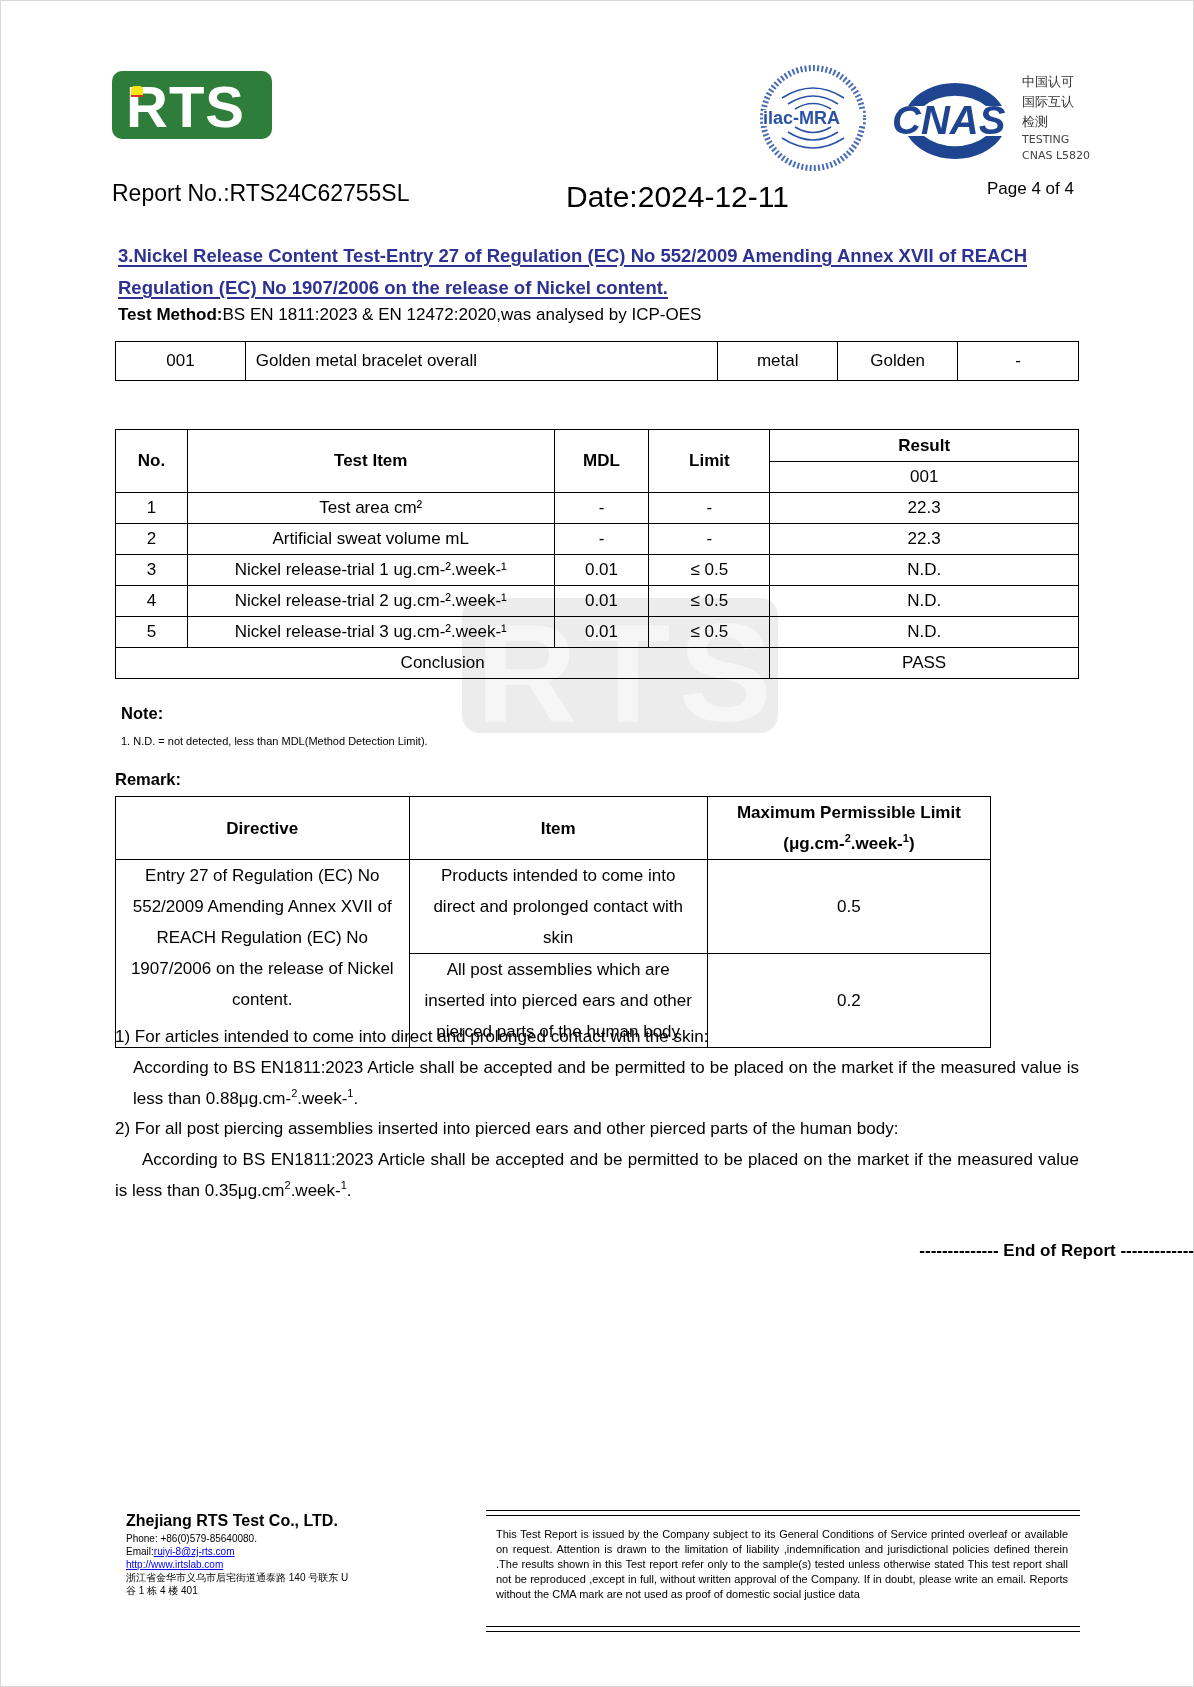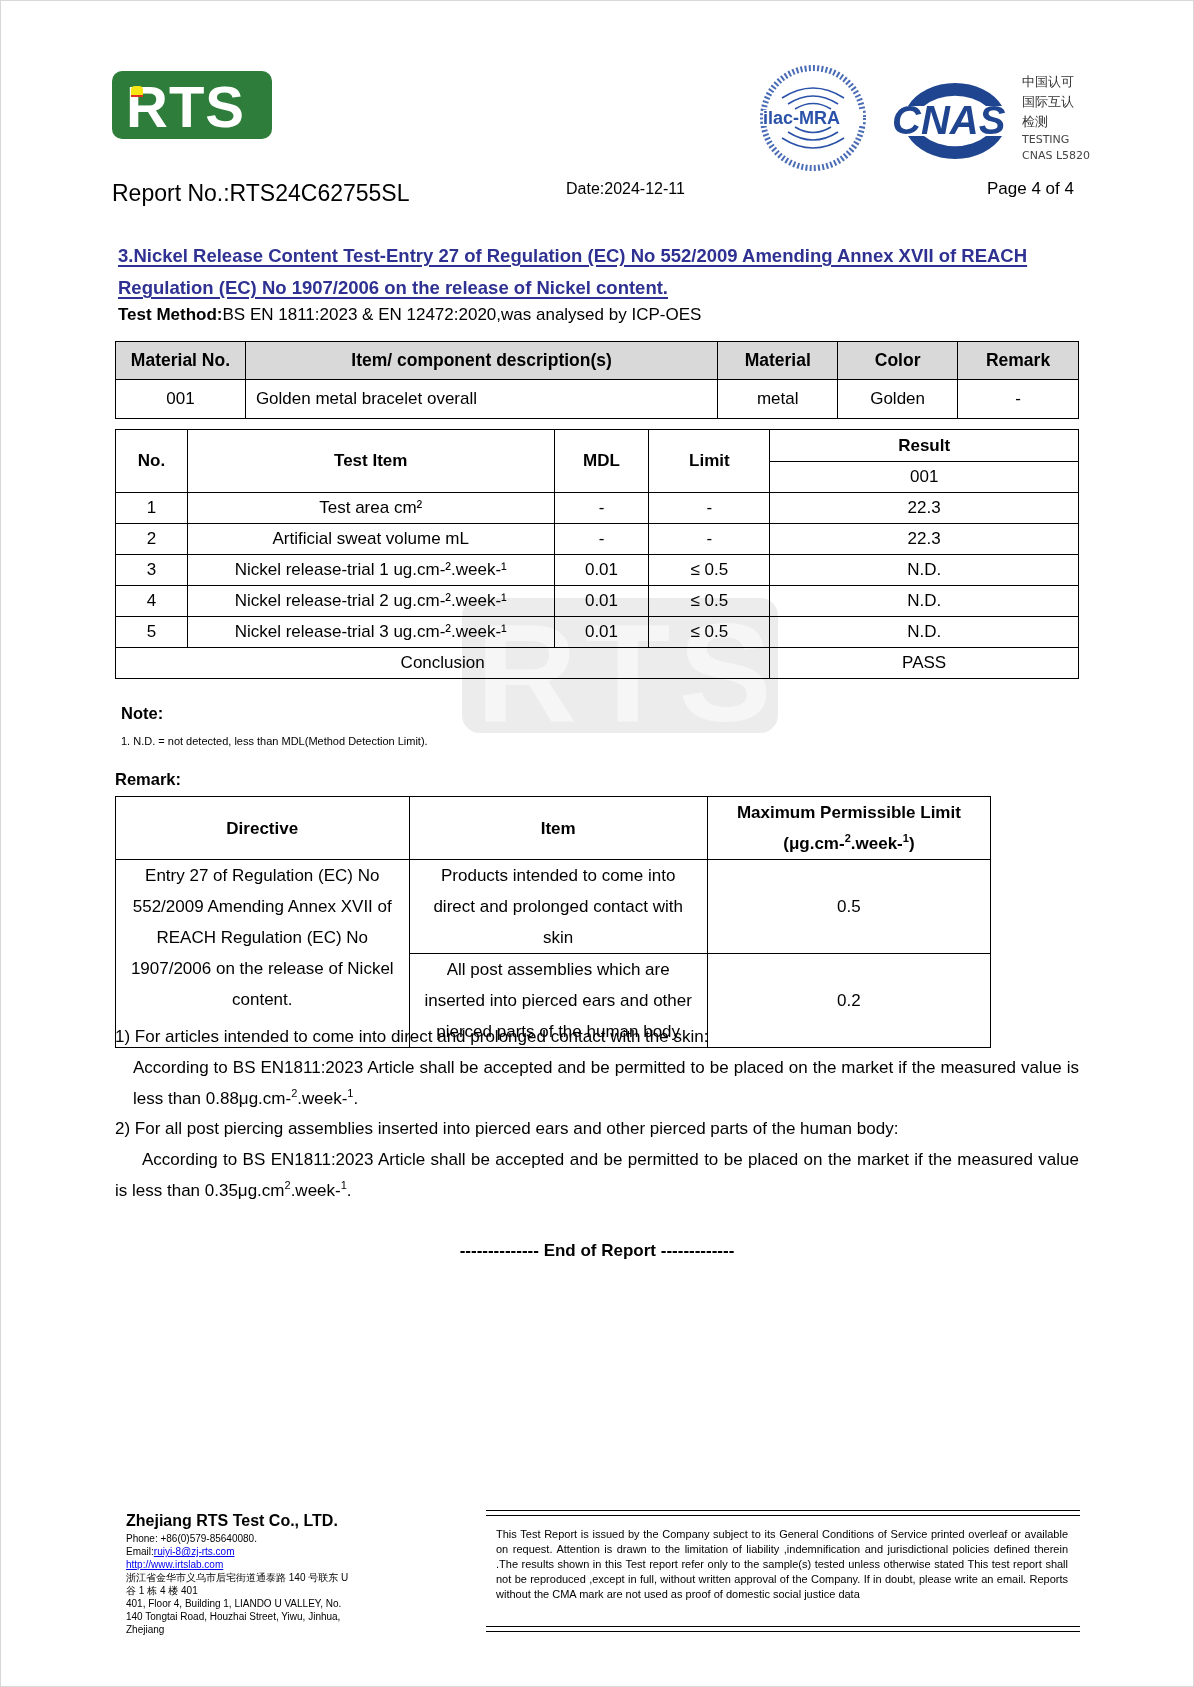--- a/index.html
+++ b/index.html
@@ -12,21 +12,21 @@
   .rts-logo { left: 112px; top: 71px; width: 160px; height: 68px; background: #2f7d3b; border-radius: 10px; }
   .rts-logo .txt { position: absolute; left: 14px; top: 2px; font-weight: bold; font-size: 58px; color: #fff; letter-spacing: 1px; font-family: "Liberation Sans", sans-serif; }
   .rts-logo .dot { position: absolute; left: 19px; top: 15px; width: 12px; height: 9px; background: #f5e614; border-bottom: 2px solid #e03020; border-radius: 4px 4px 0 0; }
 
   .ilac { left: 760px; top: 62px; width: 106px; height: 112px; }
   .cnas { left: 890px; top: 70px; width: 130px; height: 102px; }
   .cnas-text { left: 1022px; top: 72px; font-size: 13px; line-height: 20px; color: #333; font-family: "DejaVu Serif", serif; }
   .cnas-text .en { font-family: "DejaVu Sans", sans-serif; font-weight: normal; font-size: 11px; line-height: 16px; color: #444; }
 
   .report-no { left: 112px; top: 180px; font-size: 23px; }
-  .date { left: 566px; top: 180px; font-size: 16px; }
+  .date { left: 566px; top: 180px; font-size: 30px; }
   .page-num { left: 987px; top: 179px; font-size: 17px; }
 
   
   .section-title { left: 118px; top: 240px; width: 920px; font-weight: bold; font-size: 18.5px; line-height: 32px; color: #2e3192; text-decoration: underline; text-decoration-thickness: 2px; text-underline-offset: 3px; }
   .test-method { left: 118px; top: 305px; font-size: 17px; }
   .test-method b { font-weight: bold; }
 
   table { border-collapse: collapse; position: absolute; font-size: 17px; }
   td, th { border: 1.3px solid #000; padding: 0 6px; height: 31px; text-align: center; }
   th { font-weight: bold; }
@@ -50,21 +50,21 @@
   .t3 td { line-height: 31px; padding: 0 10px; }
   .t3 td.dir { text-align: center; vertical-align: top; }
   sup { font-size: 11px; line-height: 0; }
 
   .para { left: 115px; font-size: 17px; line-height: 31px; width: 964px; }
   .p1 { top: 1021px; }
   .p2 { top: 1052px; left: 133px; width: 946px; text-align: justify; text-align-last: left; }
   .p3 { top: 1113px; }
   .p4 { top: 1144px; text-indent: 27px; text-align: justify; text-align-last: left; }
 
-  .end-report { left: 0; width: 1194px; top: 1241px; text-align: center; font-weight: bold; font-size: 17px; }
+  .end-report { left: 0; width: 1194px; top: 1241px; text-align: right; font-weight: bold; font-size: 17px; }
 
   
   .company { left: 126px; top: 1512px; font-weight: bold; font-size: 16px; }
   .footer-info { left: 126px; top: 1532px; font-size: 10px; line-height: 13px; width: 230px; }
   .footer-info a { color: #0000ee; text-decoration: underline; }
   .disc-lines { left: 486px; width: 594px; height: 4px; border-top: 1.4px solid #000; border-bottom: 1.4px solid #000; }
   .disclaimer { left: 496px; top: 1527px; width: 572px; font-size: 11px; line-height: 15px; text-align: justify; }
 </style>
 </head>
 <body>
@@ -115,27 +115,20 @@
 
 <table class="t1">
   <colgroup>
       <col style="width:130px">
       <col style="width:473px">
       <col style="width:120px">
       <col style="width:120px">
       <col style="width:121px">
     </colgroup>
   <tbody>
-      <tr>
-    <th>Material No.</th>
-    <th>Item/ component description(s)</th>
-    <th>Material</th>
-    <th>Color</th>
-    <th>Remark</th>
-  </tr>
   <tr>
     <td>001</td>
     <td style="text-align:left;padding-left:10px">Golden metal bracelet overall</td>
     <td>metal</td>
     <td>Golden</td>
     <td>-</td>
   </tr>
 </tbody>
   </table>
 
@@ -245,18 +238,17 @@
 </div>
 
 <div class="abs end-report">-------------- End of Report -------------</div>
 
 <div class="abs company">Zhejiang RTS Test Co., LTD.</div>
 <div class="abs footer-info">
   <div>Phone: +86(0)579-85640080.</div>
   <div><span>Email:</span><a>ruiyi-8@zj-rts.com</a></div>
   <div><a>http://www.irtslab.com</a></div>
   <div>浙江省金华市义乌市后宅街道通泰路 140 号联东 U 谷 1 栋 4 楼 401</div>
-  <div>401, Floor 4, Building 1, LIANDO U VALLEY, No. 140 Tongtai Road, Houzhai Street, Yiwu, Jinhua, Zhejiang</div>
 </div>
 
 <div class="abs disc-lines" style="top:1510px"></div>
 <div class="abs disclaimer">This Test Report is issued by the Company subject to its General Conditions of Service printed overleaf or available on request. Attention is drawn to the limitation of liability ,indemnification and jurisdictional policies defined therein .The results shown in this Test report refer only to the sample(s) tested unless otherwise stated This test report shall not be reproduced ,except in full, without written approval of the Company. If in doubt, please write an email. Reports without the CMA mark are not used as proof of domestic social justice data</div>
 <div class="abs disc-lines" style="top:1626px"></div>
 
 </body></html>

